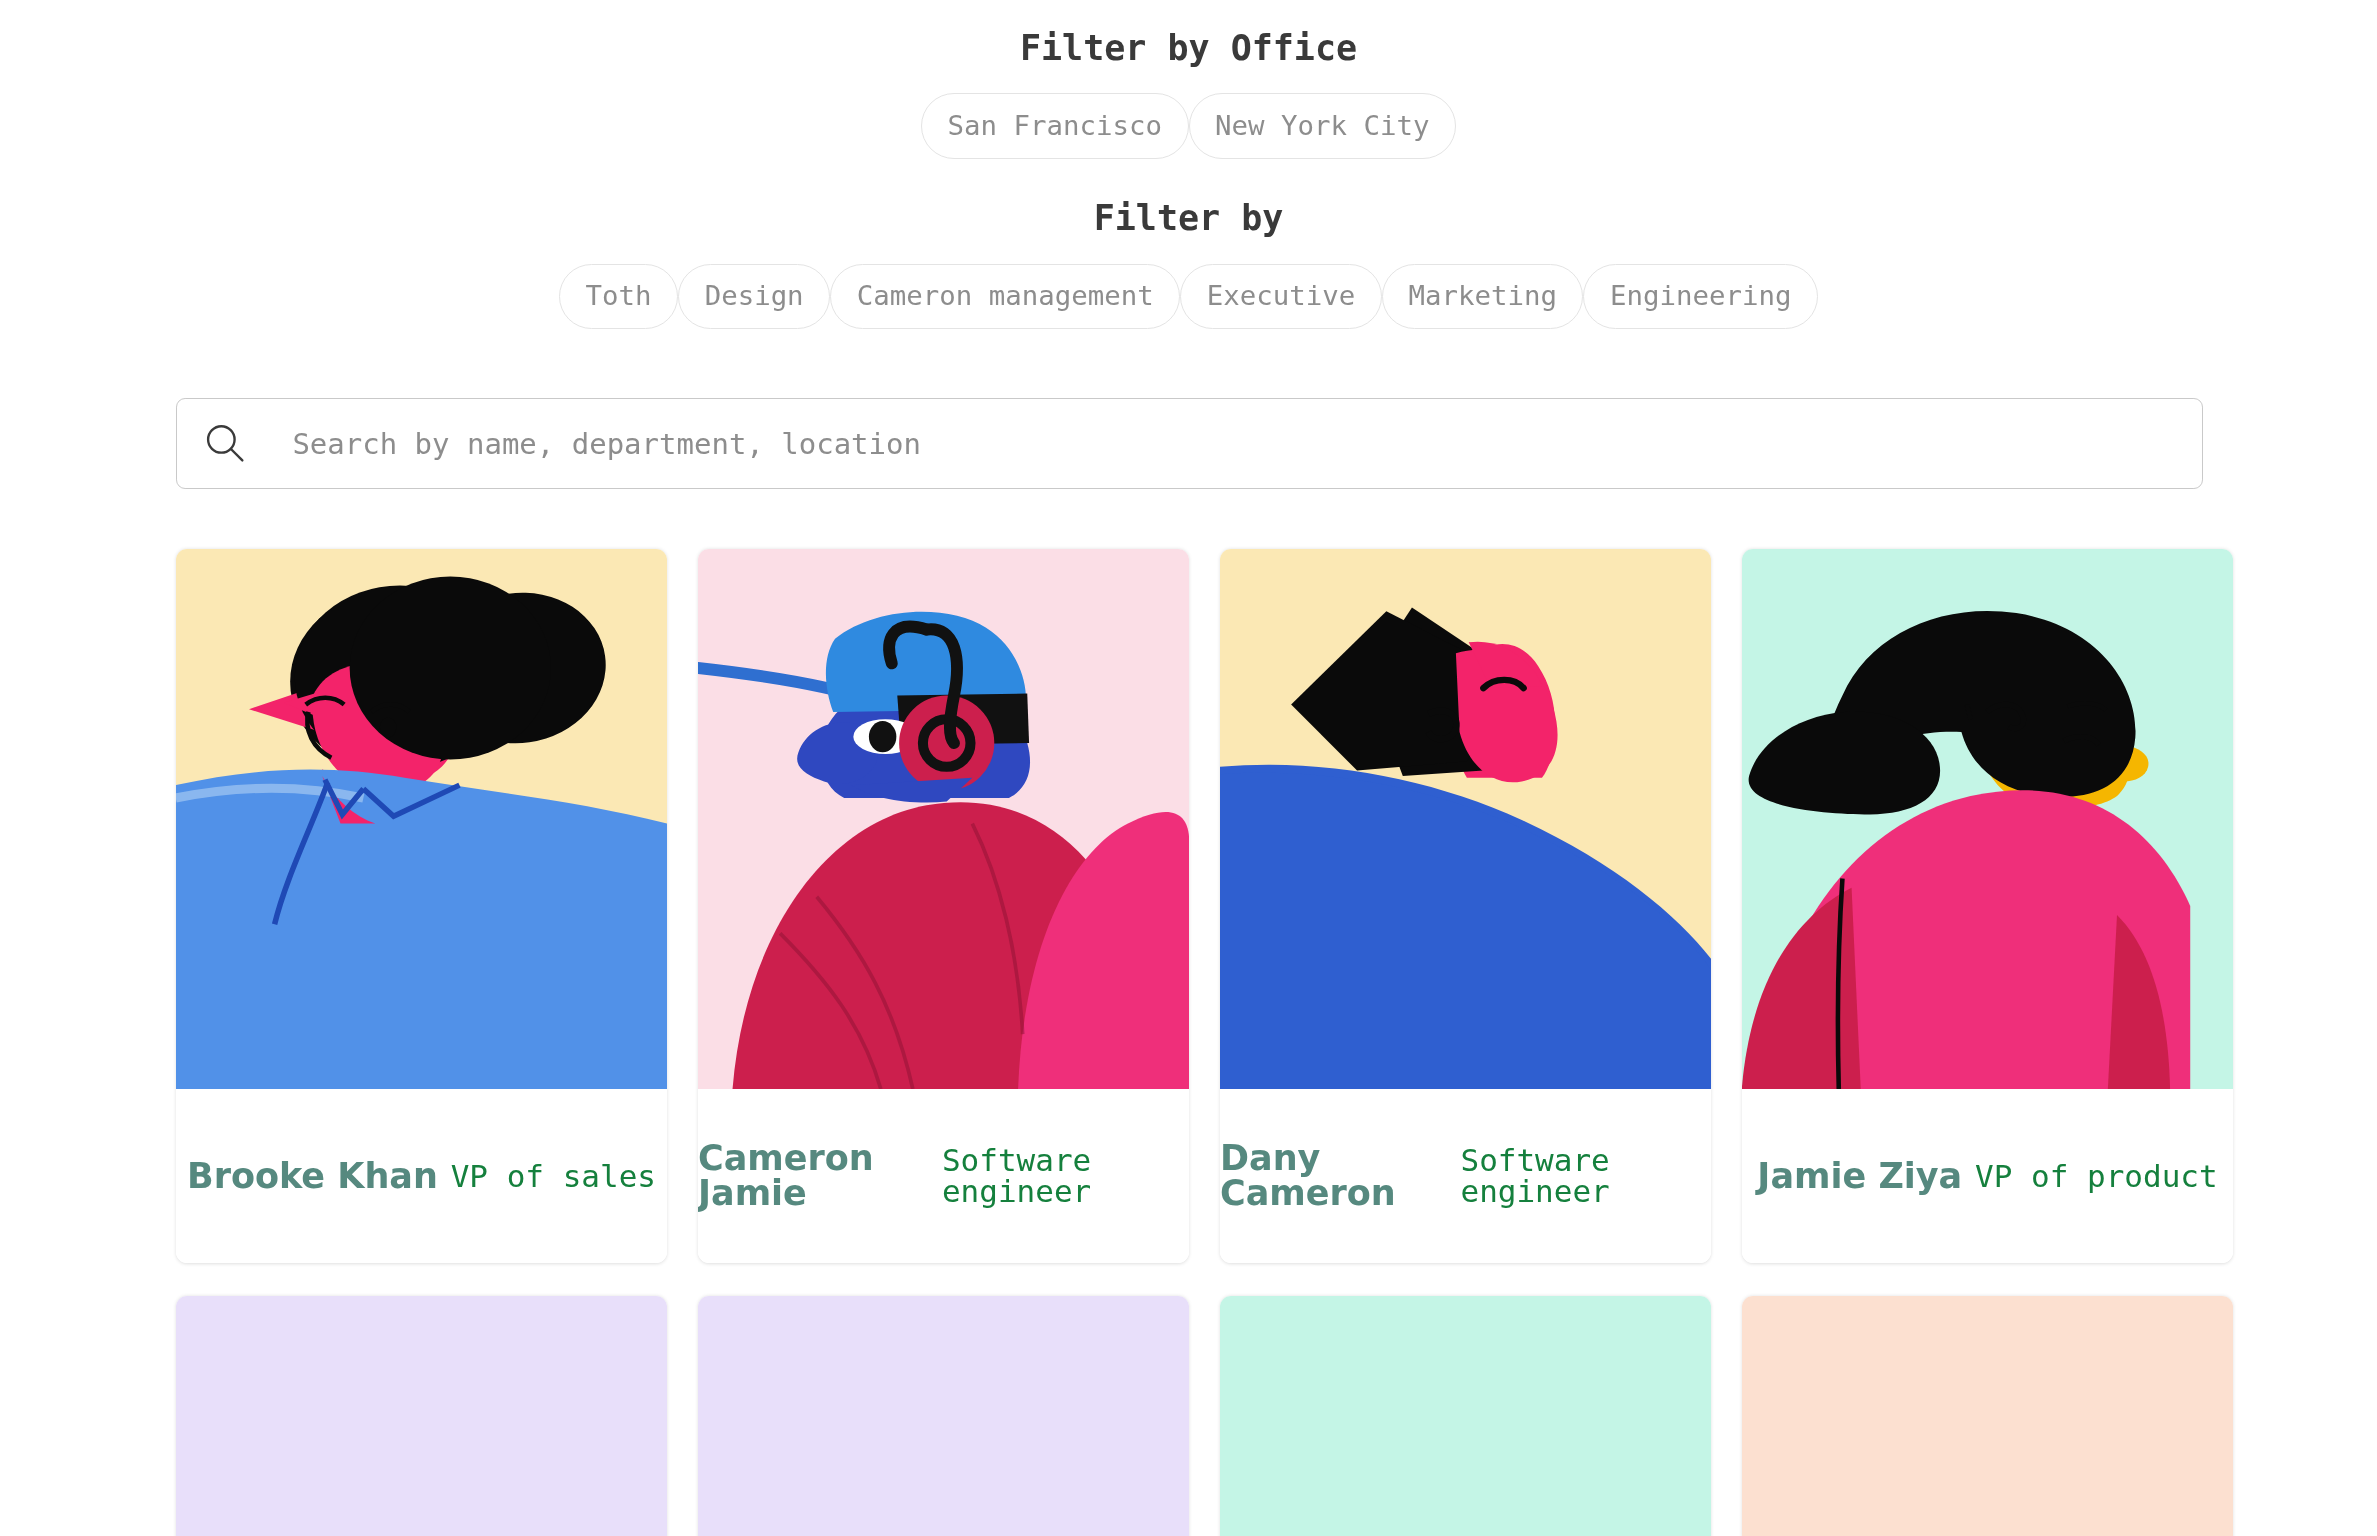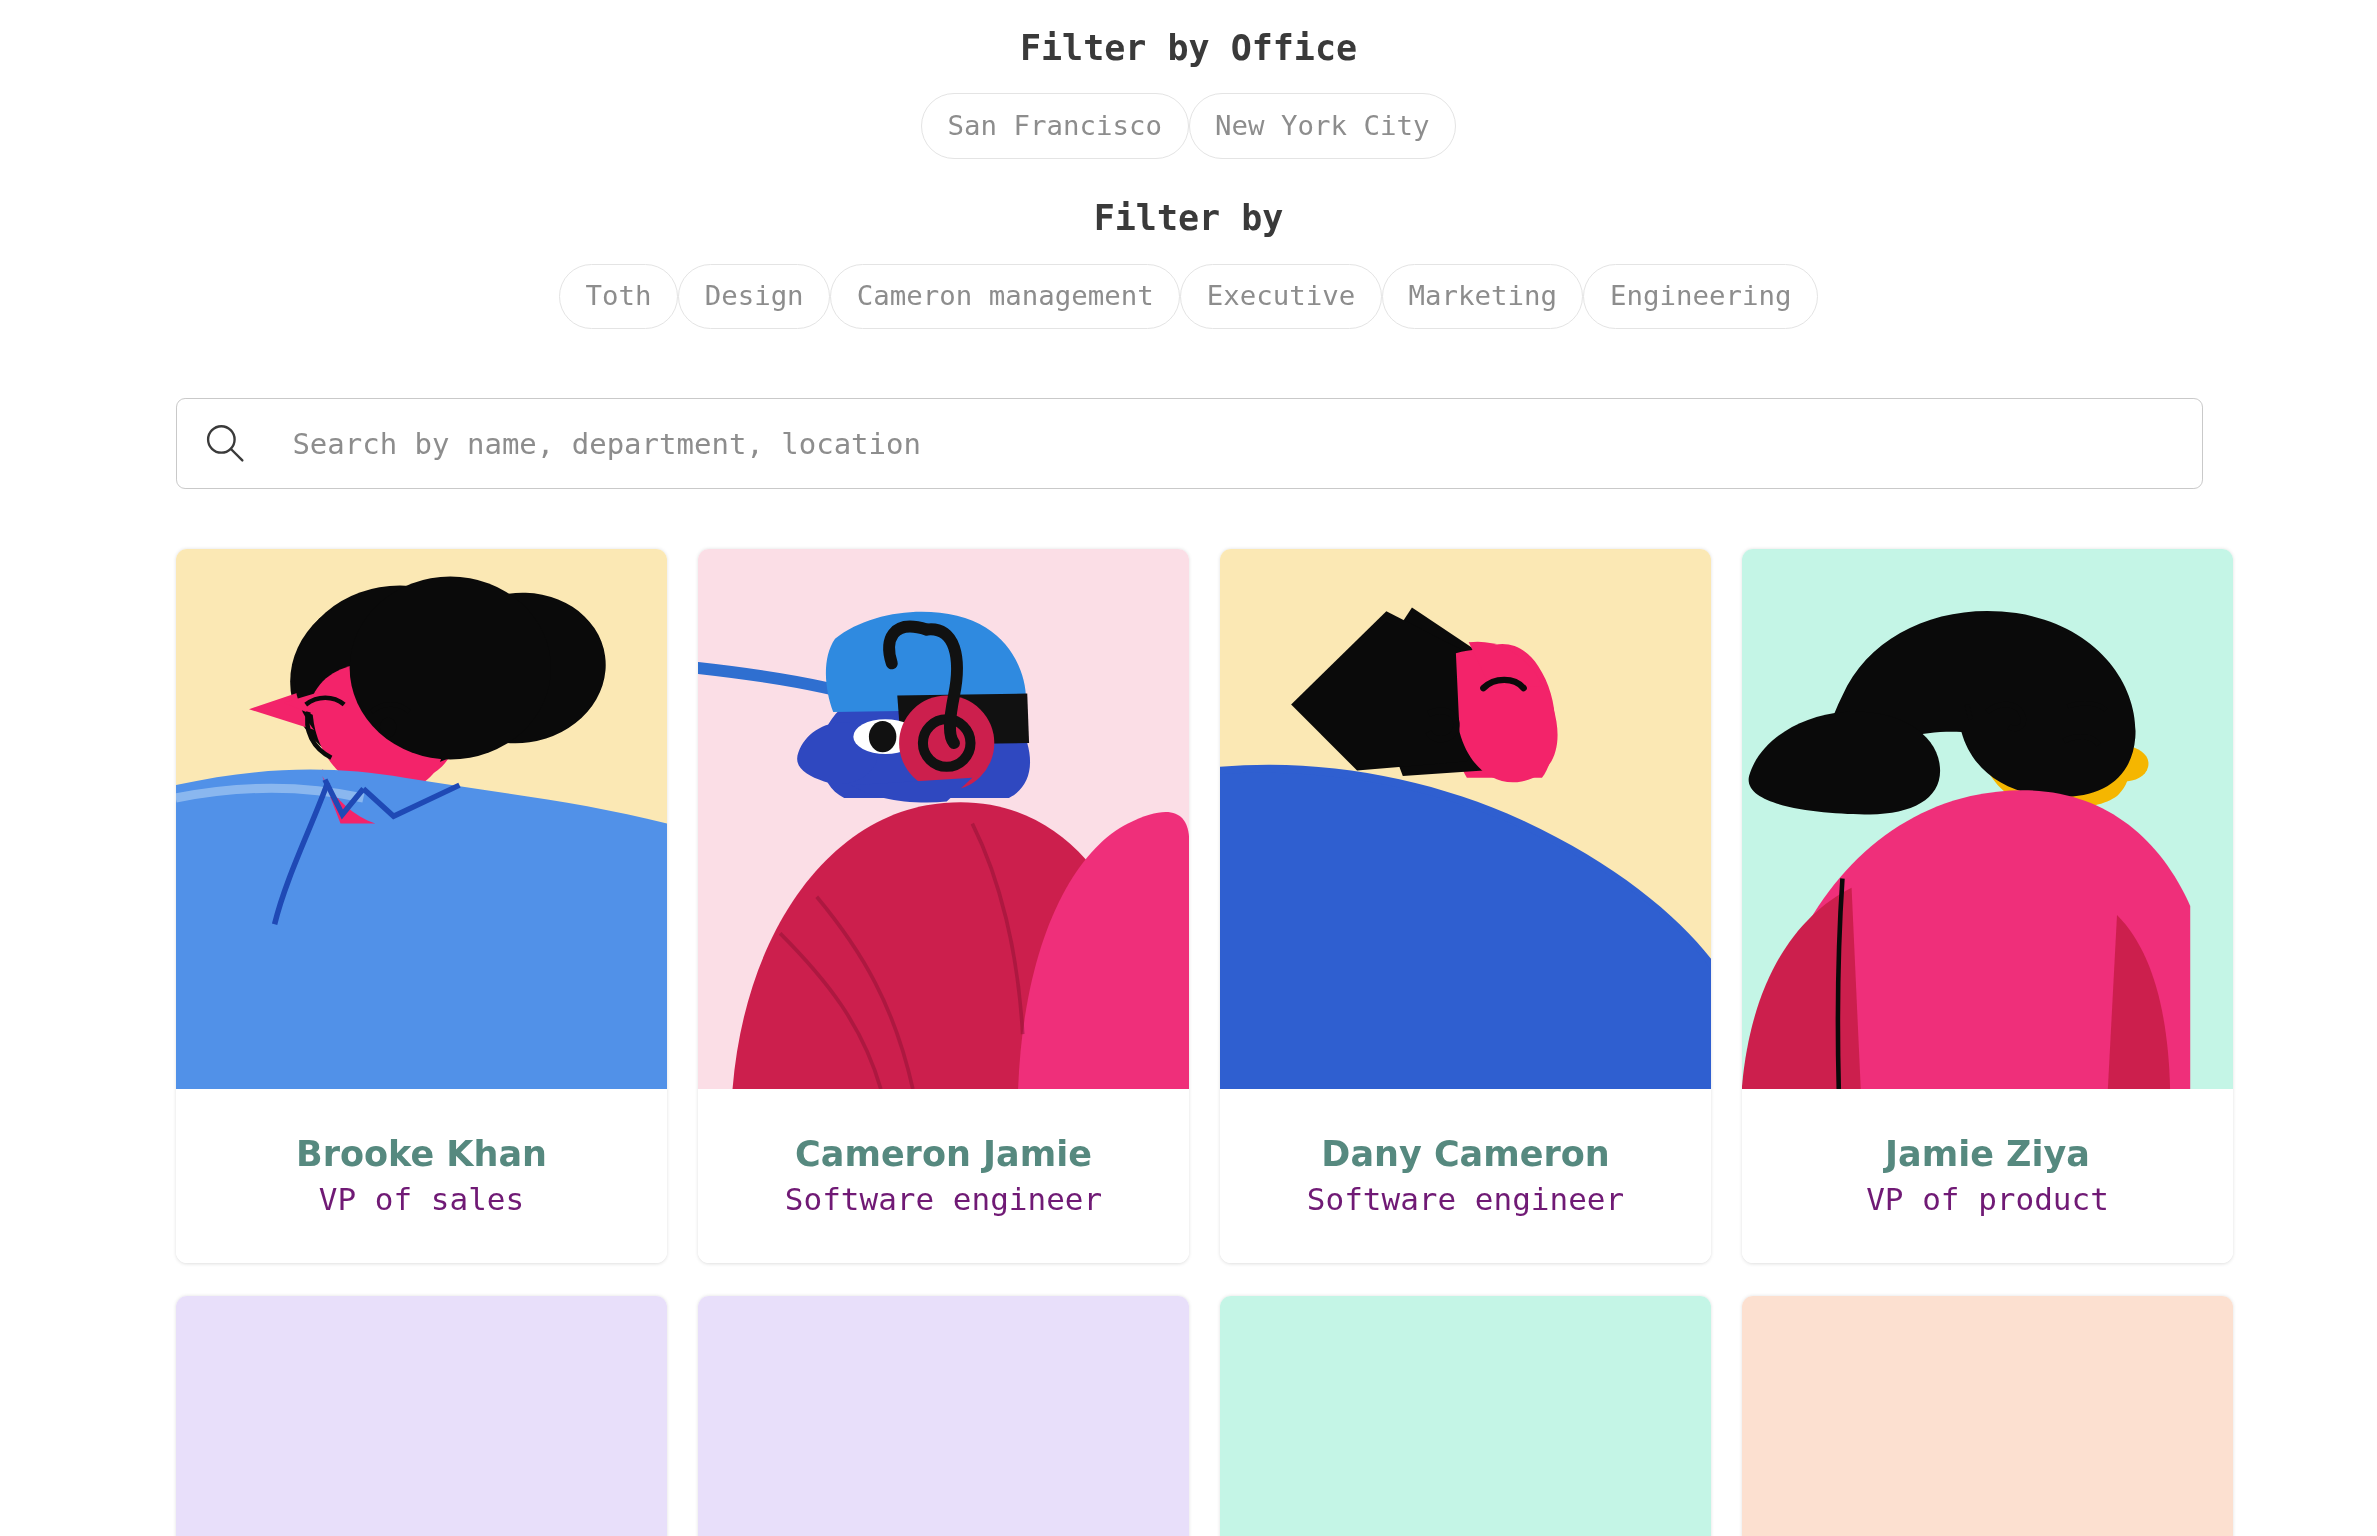--- a/index.html
+++ b/index.html
@@ -89,37 +89,36 @@
   }
   .card-art {
     width: 491px;
     height: 540px;
     position: relative;
     overflow: hidden;
   }
   .card-body {
     height: 174px;
     display: flex;
-    flex-direction: column;
     align-items: center;
     justify-content: center;
     gap: 12.8px;
     background: #fff;
   }
   .card-name {
     font-family: "DejaVu Sans", "Liberation Sans", sans-serif;
     font-weight: bold;
     font-size: 35px;
     color: #56897f;
     line-height: 1;
   }
   .card-role {
     font-family: "DejaVu Sans Mono", "Liberation Mono", monospace;
     font-size: 31px;
-    color: #701a75;
+    color: #15803d;
     line-height: 1;
   }
   .card svg { display: block; width: 100%; height: 100%; }
 </style>
 </head>
 <body>
 
 <div class="page">
 
   <section class="filter-section" id="office-section">

